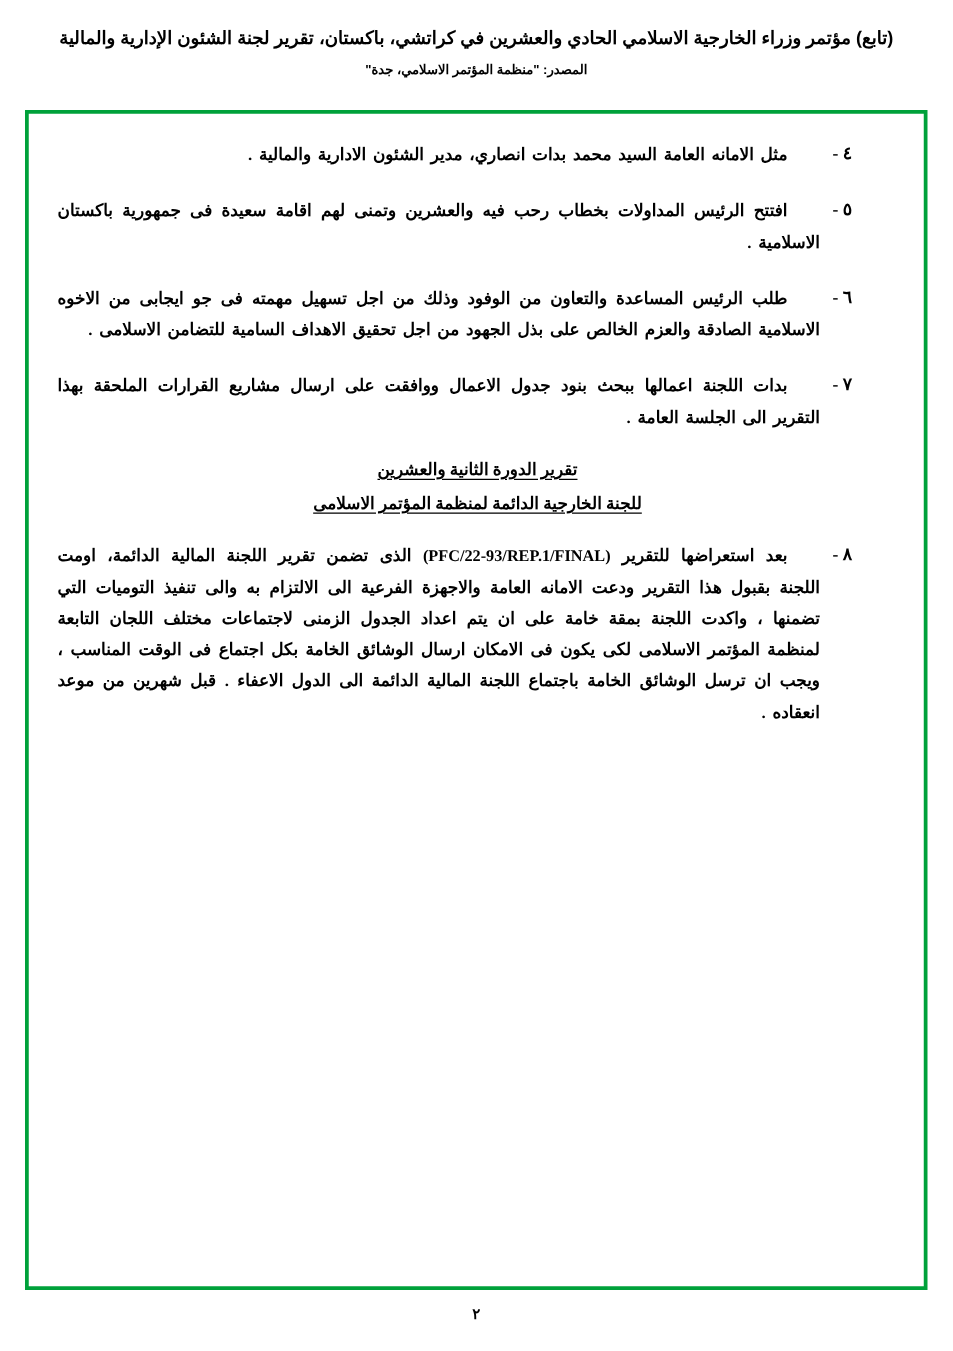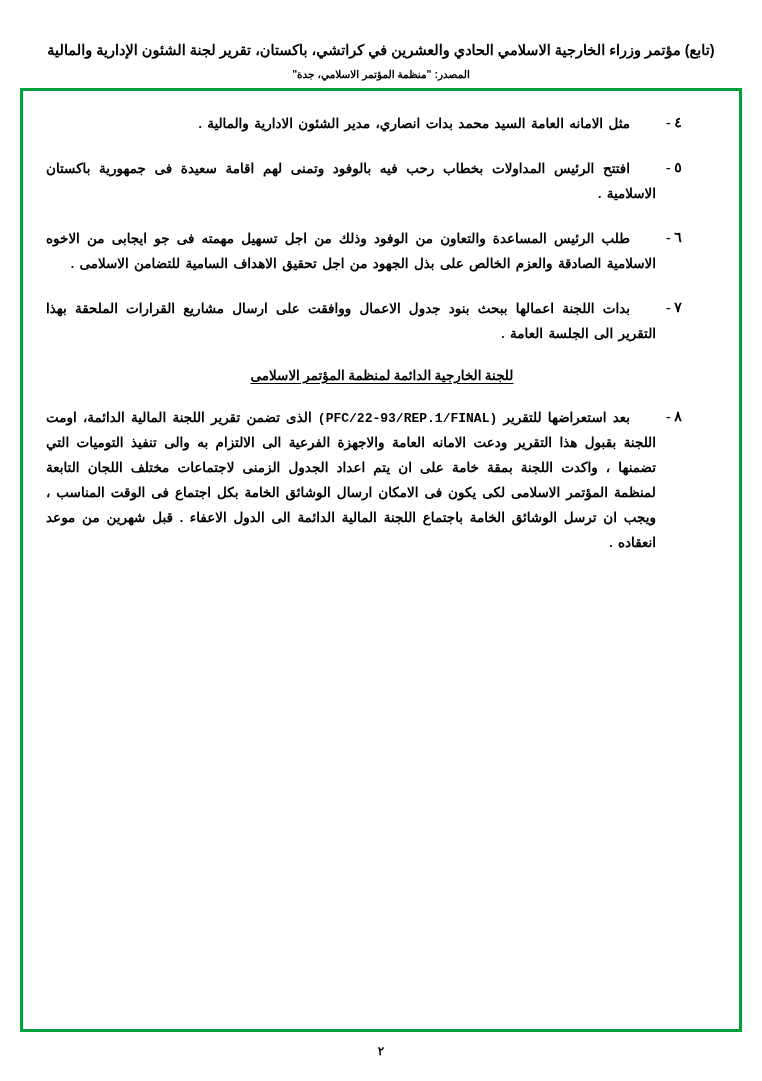--- a/index.html
+++ b/index.html
@@ -27,21 +27,20 @@
     text-align: center;
   }
   .header-title {
     font-family: "Liberation Sans", sans-serif;
     font-weight: bold;
     font-size: 14.5px;
     letter-spacing: 0px;
     color: #000;
     direction: rtl;
     line-height: 1.3;
-    margin-top: 19px;
   }
   .header-source {
     margin-top: 8px;
     font-family: "Liberation Sans", sans-serif;
     font-weight: bold;
     font-size: 10.5px;
     color: #000;
     direction: rtl;
   }
   .frame {
@@ -101,21 +100,21 @@
     font-family: "Liberation Serif", serif;
     font-weight: bold;
     font-size: 13.5px;
     letter-spacing: 1.4px;
     text-decoration: underline;
     text-underline-offset: 3px;
     margin: 0 0 10px 0;
     direction: rtl;
   }
   .latin {
-    font-family: Liberation Mono, monospace;
+    font-family: Liberation Serif, serif;
     font-weight: bold;
     letter-spacing: 0px;
     font-size: 13px;
     direction: ltr;
     unicode-bidi: embed;
   }
   .footer {
     position: absolute;
     bottom: 22px;
     left: 0;
@@ -140,34 +139,35 @@
 
   <div class="content">
 
     <div class="item">
       <div class="item-num">٤ -</div>
       <div class="item-body first-indent">مثل الامانه العامة السيد محمد بدات انصاري، مدير الشئون الادارية والمالية .</div>
     </div>
 
     <div class="item">
       <div class="item-num">٥ -</div>
-      <div class="item-body first-indent">افتتح الرئيس المداولات بخطاب رحب فيه بالوفود وتمنى لهم اقامة سعيدة فى جمهورية باكستان الاسلامية .</div>
+      <div class="item-body first-indent">افتتح الرئيس المداولات بخطاب رحب فيه والعشرين وتمنى لهم اقامة سعيدة فى جمهورية باكستان الاسلامية .</div>
     </div>
 
     <div class="item">
       <div class="item-num">٦ -</div>
       <div class="item-body first-indent">طلب الرئيس المساعدة والتعاون من الوفود وذلك من اجل تسهيل مهمته فى جو ايجابى من الاخوه الاسلامية الصادقة والعزم الخالص على بذل الجهود من اجل تحقيق الاهداف السامية للتضامن الاسلامى .</div>
     </div>
 
     <div class="item">
       <div class="item-num">٧ -</div>
       <div class="item-body first-indent">بدات اللجنة اعمالها ببحث بنود جدول الاعمال ووافقت على ارسال مشاريع القرارات الملحقة بهذا التقرير الى الجلسة العامة .</div>
     </div>
 
     <div class="headings">
+      <div class="heading-line">تقرير الدورة الثانية والعشرين</div>
       <div class="heading-line">للجنة الخارجية الدائمة لمنظمة المؤتمر الاسلامى</div>
     </div>
 
     <div class="item">
       <div class="item-num">٨ -</div>
       <div class="item-body first-indent"><span>بعد استعراضها للتقرير</span> <span class="latin">(PFC/22-93/REP.1/FINAL)</span> <span>الذى تضمن تقرير اللجنة المالية الدائمة، اومت اللجنة بقبول هذا التقرير ودعت الامانه العامة والاجهزة الفرعية الى الالتزام به والى تنفيذ التوميات التي تضمنها ، واكدت اللجنة بمقة خامة على ان يتم اعداد الجدول الزمنى لاجتماعات مختلف اللجان التابعة لمنظمة المؤتمر الاسلامى لكى يكون فى الامكان ارسال الوشائق الخامة بكل اجتماع فى الوقت المناسب ، ويجب ان ترسل الوشائق الخامة باجتماع اللجنة المالية الدائمة الى الدول الاعفاء . قبل شهرين من موعد انعقاده .</span></div>
     </div>
 
   </div>
 

